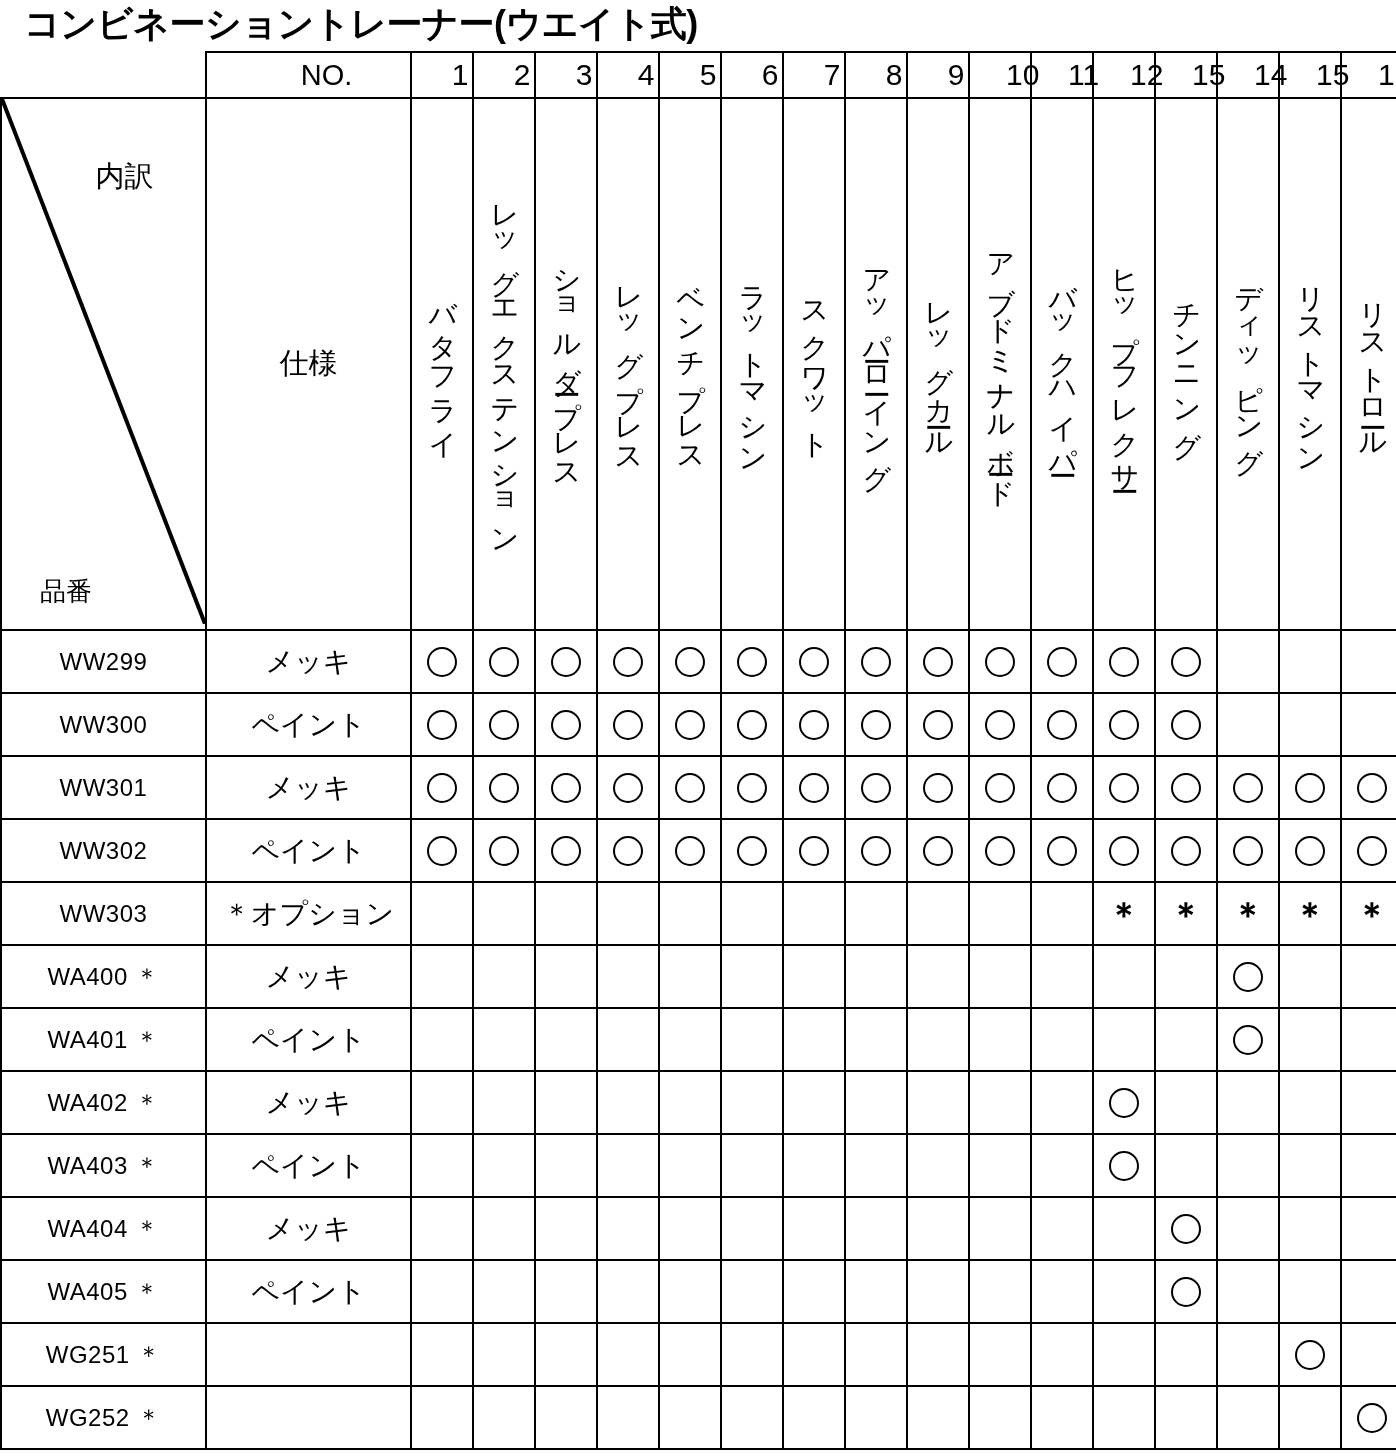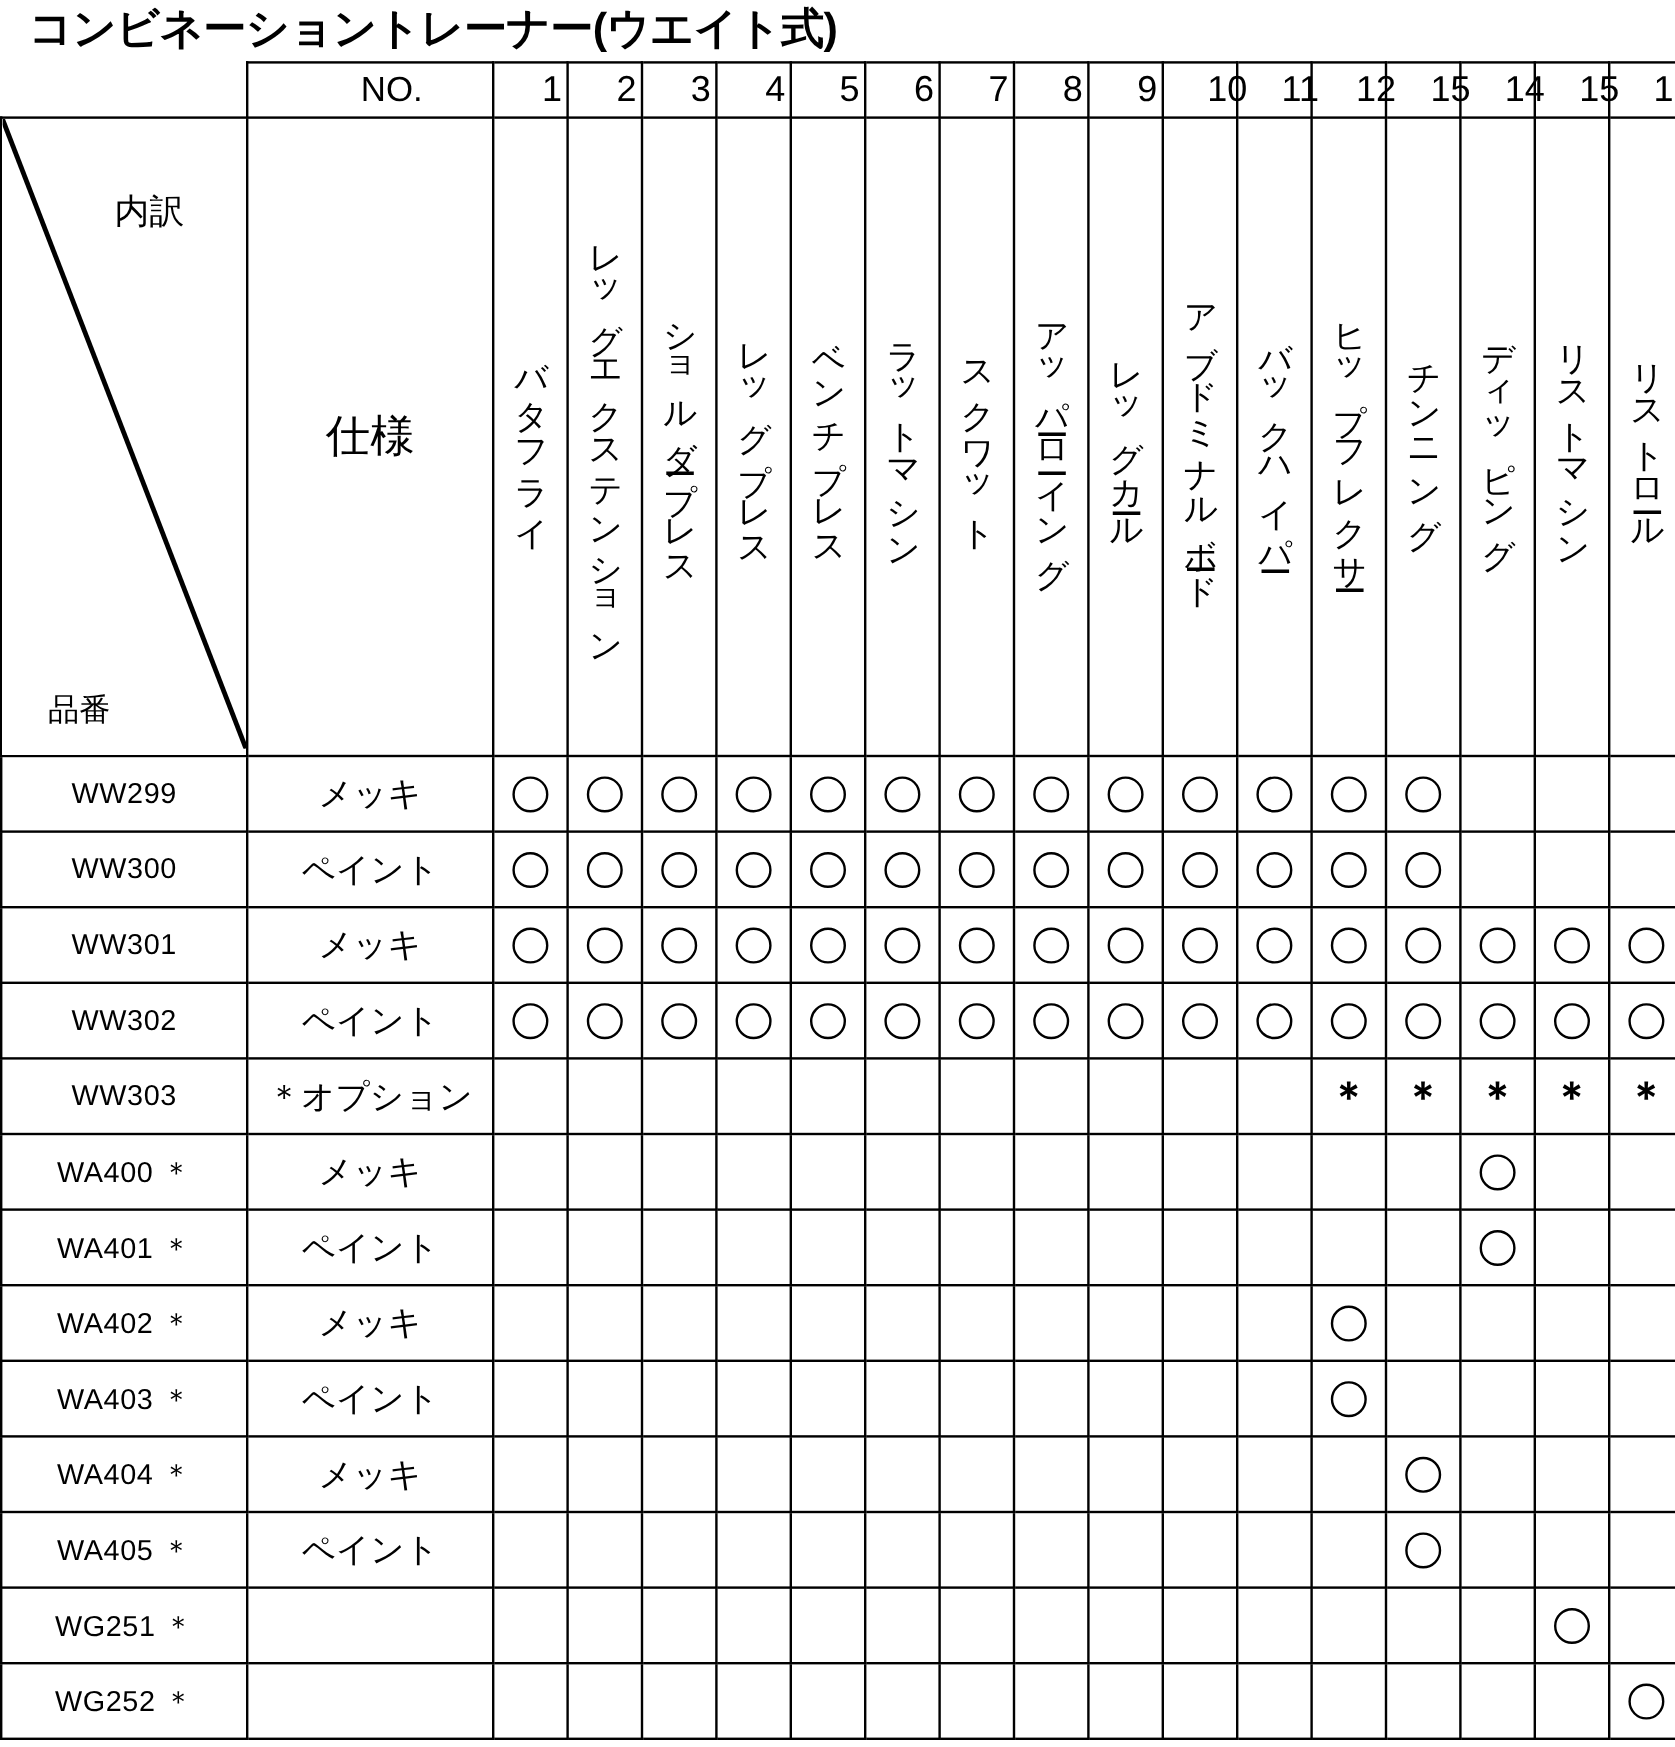--- a/index.html
+++ b/index.html
@@ -100,21 +100,21 @@
   }
   td.corner .corner-bl {
     position: absolute;
     bottom: 20px;
     left: 38px;
     font-size: 26px;
   }
 
   td.spec-head {
     background: #dfe7d5;
-    font-size: 37px;
+    font-size: 29px;
   }
 
   td.vhead {
     background: #dfe7d5;
     vertical-align: top;
     padding-top: 14px;
   }
   td.vhead .vtext {
     writing-mode: vertical-rl;
     text-orientation: upright;

